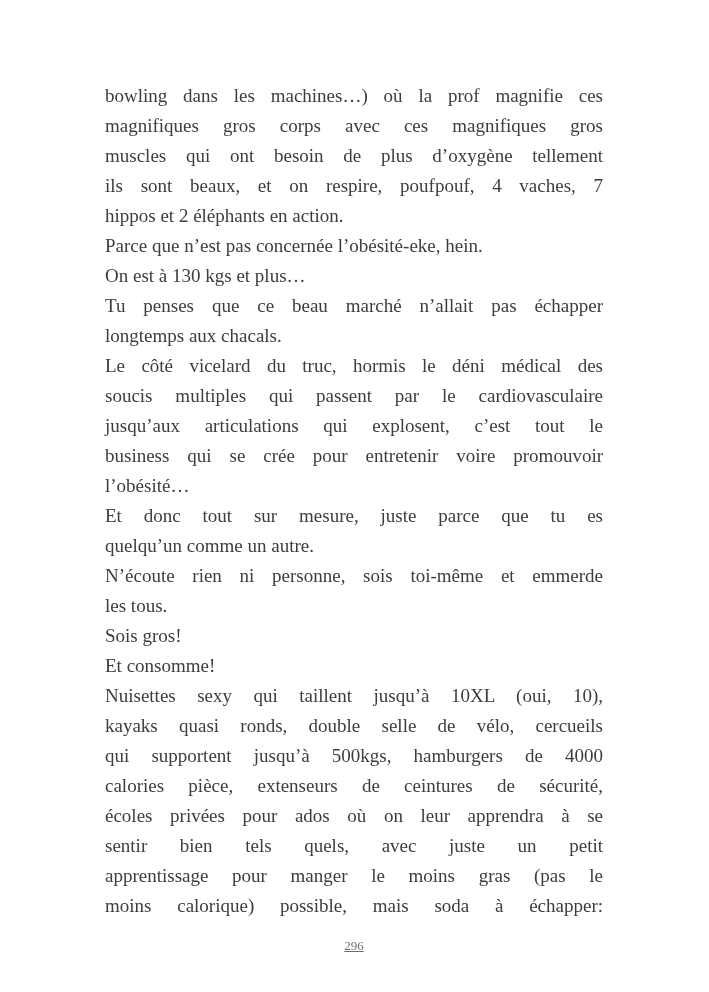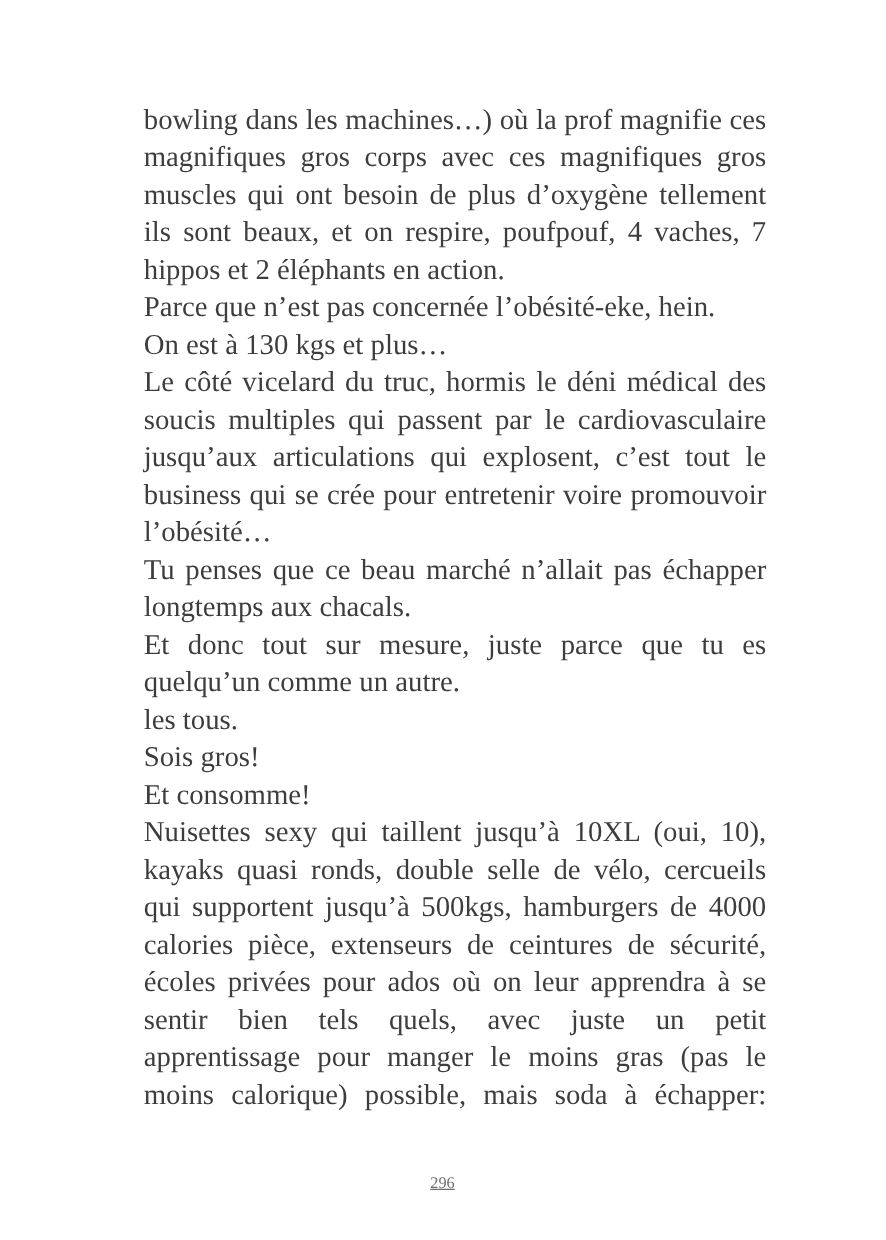--- a/index.html
+++ b/index.html
@@ -15,24 +15,24 @@
   .page {
     position: relative;
     width: 709px;
     height: 992px;
     background: var(--bg-color);
     overflow: hidden;
     font-family: "Liberation Serif", "DejaVu Serif", serif;
   }
   .text-block {
     position: absolute;
-    left: 115px;
+    left: 105px;
     top: 81px;
     width: 498px;
-    font-size: 23px;
+    font-size: 19px;
     line-height: 30px;
     color: var(--text-color);
   }
   .para {
     margin: 0;
     padding: 0;
   }
   .line {
     text-align: left;
     min-height: 30px;
@@ -65,35 +65,36 @@
         <div class="line just">ils sont beaux, et on respire, poufpouf, 4 vaches, 7</div>
         <div class="line">hippos et 2 éléphants en action.</div>
       </div>
       <div class="para">
         <div class="line">Parce que n’est pas concernée l’obésité-eke, hein.</div>
       </div>
       <div class="para">
         <div class="line">On est à 130 kgs et plus…</div>
       </div>
       <div class="para">
+        <div class="line just">Tu penses que ce beau marché n’allait pas échapper</div>
+        <div class="line">longtemps aux chacals.</div>
+      </div>
+      <div class="para">
         <div class="line just">Le côté vicelard du truc, hormis le déni médical des</div>
         <div class="line just">soucis multiples qui passent par le cardiovasculaire</div>
         <div class="line just">jusqu’aux articulations qui explosent, c’est tout le</div>
         <div class="line just">business qui se crée pour entretenir voire promouvoir</div>
         <div class="line">l’obésité…</div>
       </div>
       <div class="para">
-        <div class="line just">Tu penses que ce beau marché n’allait pas échapper</div>
-        <div class="line">longtemps aux chacals.</div>
-      </div>
-      <div class="para">
         <div class="line just">Et donc tout sur mesure, juste parce que tu es</div>
         <div class="line">quelqu’un comme un autre.</div>
       </div>
       <div class="para">
+        <div class="line just">N’écoute rien ni personne, sois toi-même et emmerde</div>
         <div class="line">les tous.</div>
       </div>
       <div class="para">
         <div class="line">Sois gros!</div>
       </div>
       <div class="para">
         <div class="line">Et consomme!</div>
       </div>
       <div class="para">
         <div class="line just">Nuisettes sexy qui taillent jusqu’à 10XL (oui, 10),</div>

